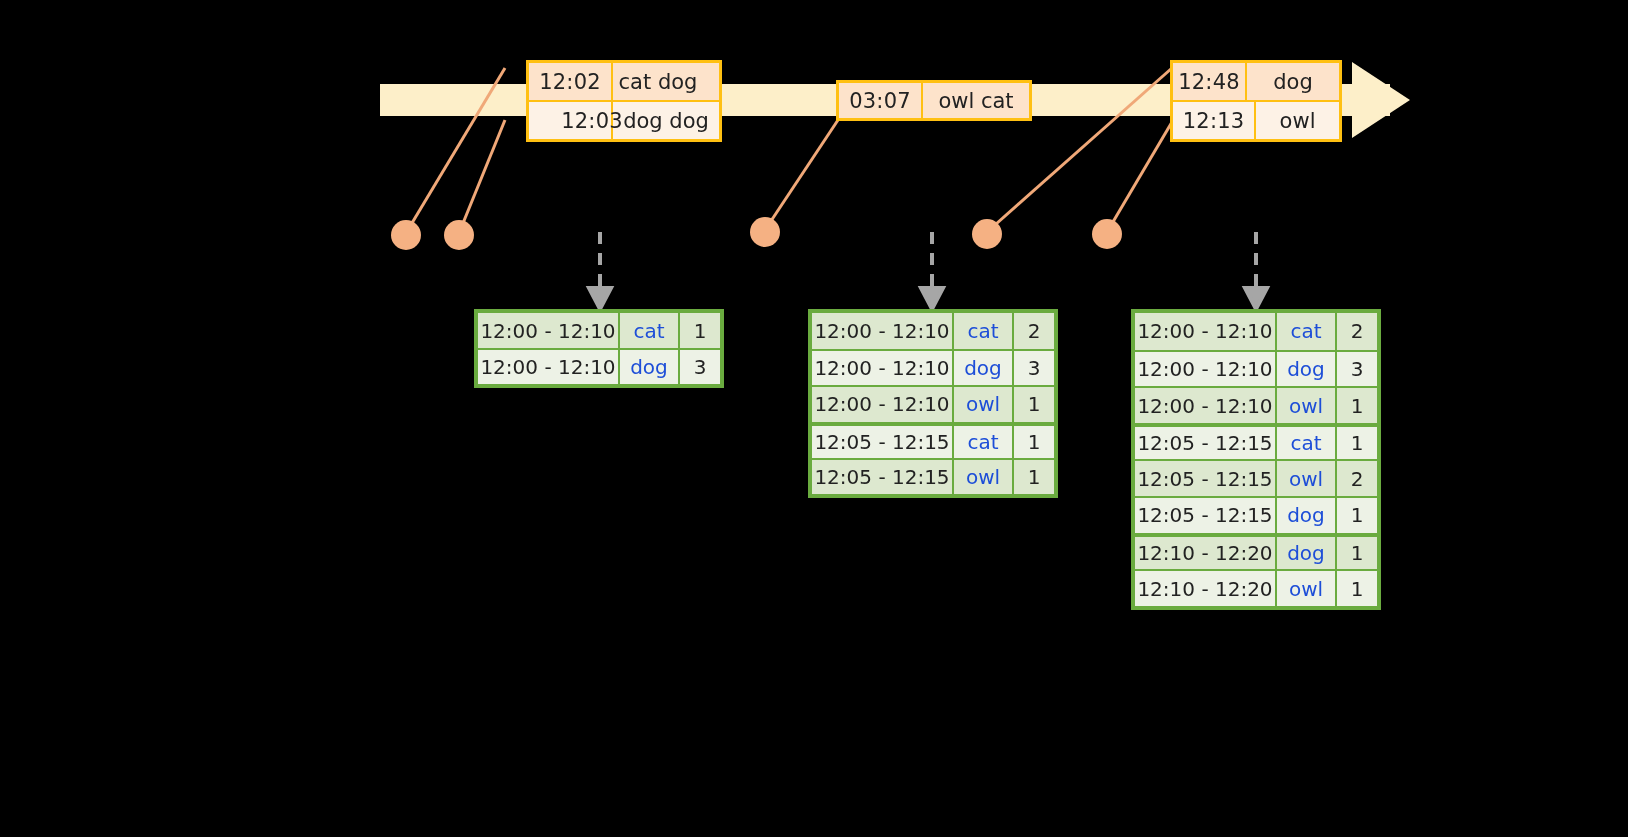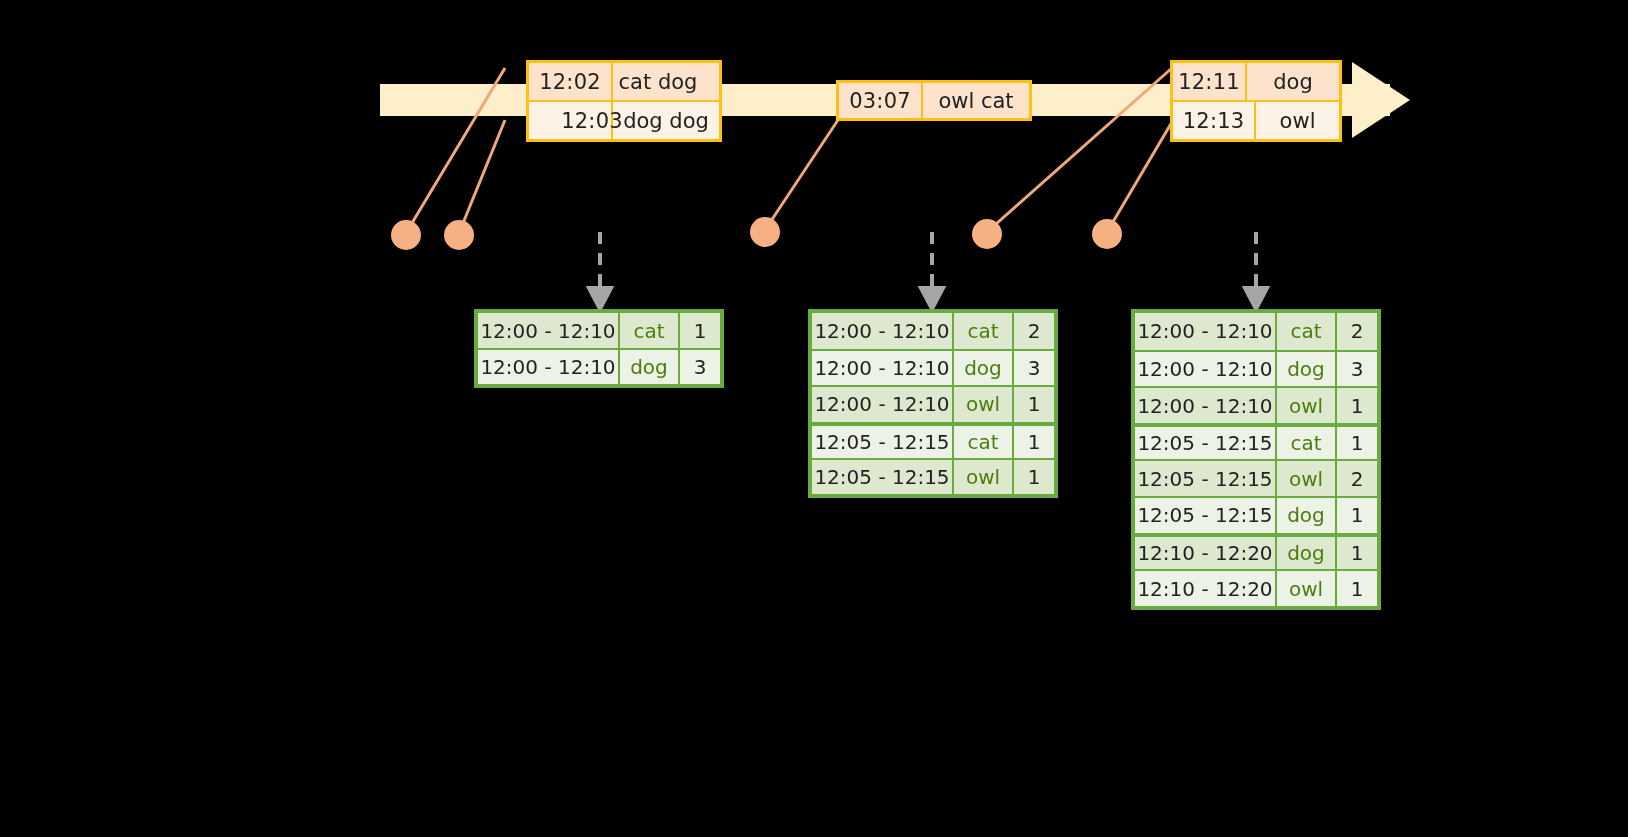--- a/index.html
+++ b/index.html
@@ -94,21 +94,21 @@
     color: #222222;
     white-space: nowrap;
   }
   .win-key {
     box-sizing: border-box;
     border-right: 2px solid #6aab3f;
     display: flex;
     align-items: center;
     justify-content: center;
     font-size: 20px;
-    color: #4d7c0f;
+    color: #1d4ed8;
   }
   .win-count {
     box-sizing: border-box;
     display: flex;
     align-items: center;
     justify-content: center;
     font-size: 20px;
     color: #222222;
   }
 </style>
@@ -165,21 +165,21 @@
 
   <div class="event-box" style="left:836px; top:80px; width:196px; height:41px;">
     <div class="event-row shade-a">
       <div class="event-time" style="width:84px;">03:07</div>
       <div class="event-text" style="width:106px;">owl cat</div>
     </div>
   </div>
 
   <div class="event-box" style="left:1170px; top:60px; width:172px; height:82px;">
     <div class="event-row shade-a">
-      <div class="event-time" style="width:74px;">12:11</div>
+      <div class="event-time" style="width:74px;">12:48</div>
       <div class="event-text" style="width:92px;">dog</div>
     </div>
     <div class="event-row shade-b">
       <div class="event-time" style="width:92px;">12:13</div>
       <div class="event-text" style="width:92px;">owl</div>
     </div>
   </div>
 
   <div class="window-table" style="left:474px; top:309px; width:250px; height:79px;">
     <div class="win-row shade-a">

